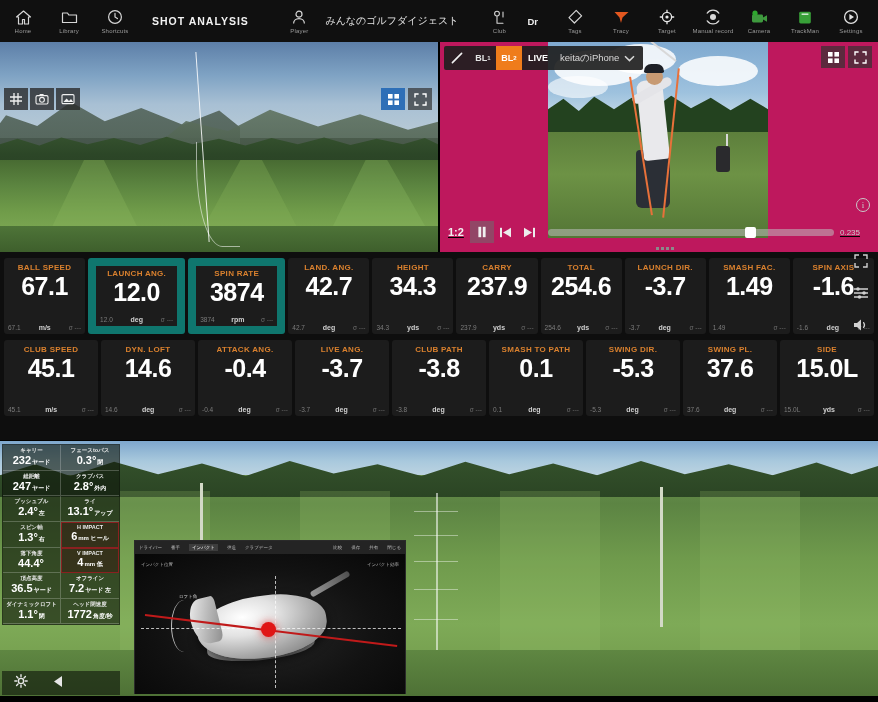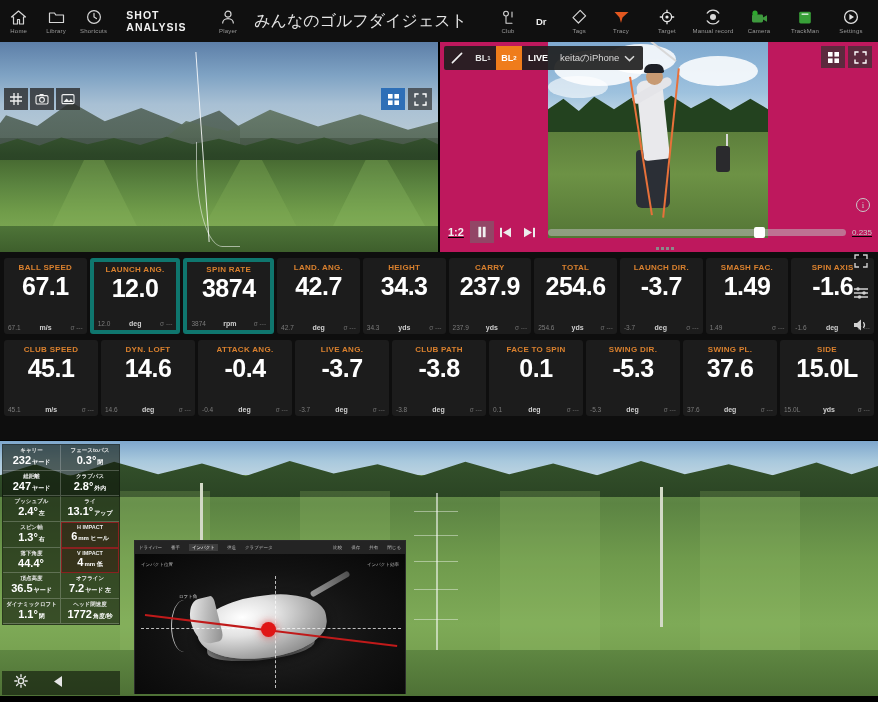--- a/index.html
+++ b/index.html
@@ -23,21 +23,21 @@
   }
   .tb-ico { height: 17px; display: flex; align-items: center; justify-content: center; }
   .tb-ico svg { display: block; }
   .tb-lab { font-size: 6px; color: #9a9a9a; margin-top: 2px; letter-spacing: .2px; white-space: nowrap; }
   .tb-title {
     font-size: 10.5px; font-weight: bold; color: #f2f2f2;
     letter-spacing: 1px; margin-left: 14px;
   }
   .tb-spacer { flex: 1; }
   .tb-player { display:flex; align-items:center; }
-  .tb-playername { font-size: 16px; color: #e6e6e6; margin-left: 3px; white-space: nowrap; }
+  .tb-playername { font-size: 10px; color: #e6e6e6; margin-left: 3px; white-space: nowrap; }
   .tb-club { display:flex; align-items:center;text-align:right; }
   .tb-clubval { font-size: 9.5px; font-weight: bold; color:#efefef; margin-left: 5px; }
   .tb-right { display: flex; align-items: center; margin-right: 4px; }
 
   
   .leftcam {
     position: absolute; left: 0; top: 42px; width: 438px; height: 210px;
     overflow: hidden;
   }
   .sky-l {
@@ -201,21 +201,21 @@
   }
   .vb-btn.pressed { background:rgba(110,110,110,.55); }
   .vb-track {
     flex:1; height:7px; margin:0 6px; background:rgba(190,190,190,.55);
     border-radius:4px; position:relative; cursor:pointer;
   }
   .vb-knob {
     position:absolute; left:69%; top:-2px; width:11px; height:11px;
     background:#fff; border-radius:2px;
   }
-  .vb-time { color:#c8c8c8; font-size:8px; padding-right:6px; }
+  .vb-time { color:#c8c8c8; font-size:8px; padding-right:18px; }
   .vb-dots {
     position:absolute; left:214px; bottom:1px; width:22px; height:4px;
     display:flex; gap:2px; justify-content:center;
   }
   .vb-dots i { width:3px; height:3px; background:#8a8a8a; }
   .info-i {
     position:absolute; right:8px; top:156px; width:14px; height:14px;
     border:1px solid #c9c9c9; border-radius:50%; color:#c9c9c9;
     font-size:9px; display:flex; align-items:center; justify-content:center;
     font-family:"Liberation Serif", serif; z-index:8;
@@ -227,21 +227,21 @@
     background:#0e0e0e;
   }
   .mrow {
     display:flex; gap:3px; padding:0 4px; height:76px; margin-top:6px;
   }
   .mcard {
     flex:1; background:#1c1c1c; border-radius:3px;
     display:flex; flex-direction:column; align-items:center;
     position:relative; padding-top:5px; min-width:0;
   }
-  .mcard.hl { border:4px solid #0f766e; padding-top:3px; }
+  .mcard.hl { border:8px solid #0f766e; padding-top:3px; }
   .m-lab {
     font-size:8px; font-weight:bold; color:#d9802e; letter-spacing:.3px;
     white-space:nowrap; overflow:hidden;
   }
   .m-val {
     font-size:25px; font-weight:bold; color:#fff; line-height:1.05;
     margin-top:1px; letter-spacing:-.5px; white-space:nowrap;
   }
   .m-foot {
     position:absolute; bottom:3px; left:0; width:100%;
@@ -816,21 +816,21 @@
         <div class="mcard">
           <div class="m-lab">CLUB PATH</div>
           <div class="m-val">-3.8</div>
           <div class="m-foot">
             <span class="m-f1">-3.8</span>
             <span class="m-f2">deg</span>
             <span class="m-f3">σ ---</span>
           </div>
         </div>
         <div class="mcard">
-          <div class="m-lab">FACE TO SPIN</div>
+          <div class="m-lab">SMASH TO PATH</div>
           <div class="m-val">0.1</div>
           <div class="m-foot">
             <span class="m-f1">0.1</span>
             <span class="m-f2">deg</span>
             <span class="m-f3">σ ---</span>
           </div>
         </div>
         <div class="mcard">
           <div class="m-lab">SWING DIR.</div>
           <div class="m-val">-5.3</div>

